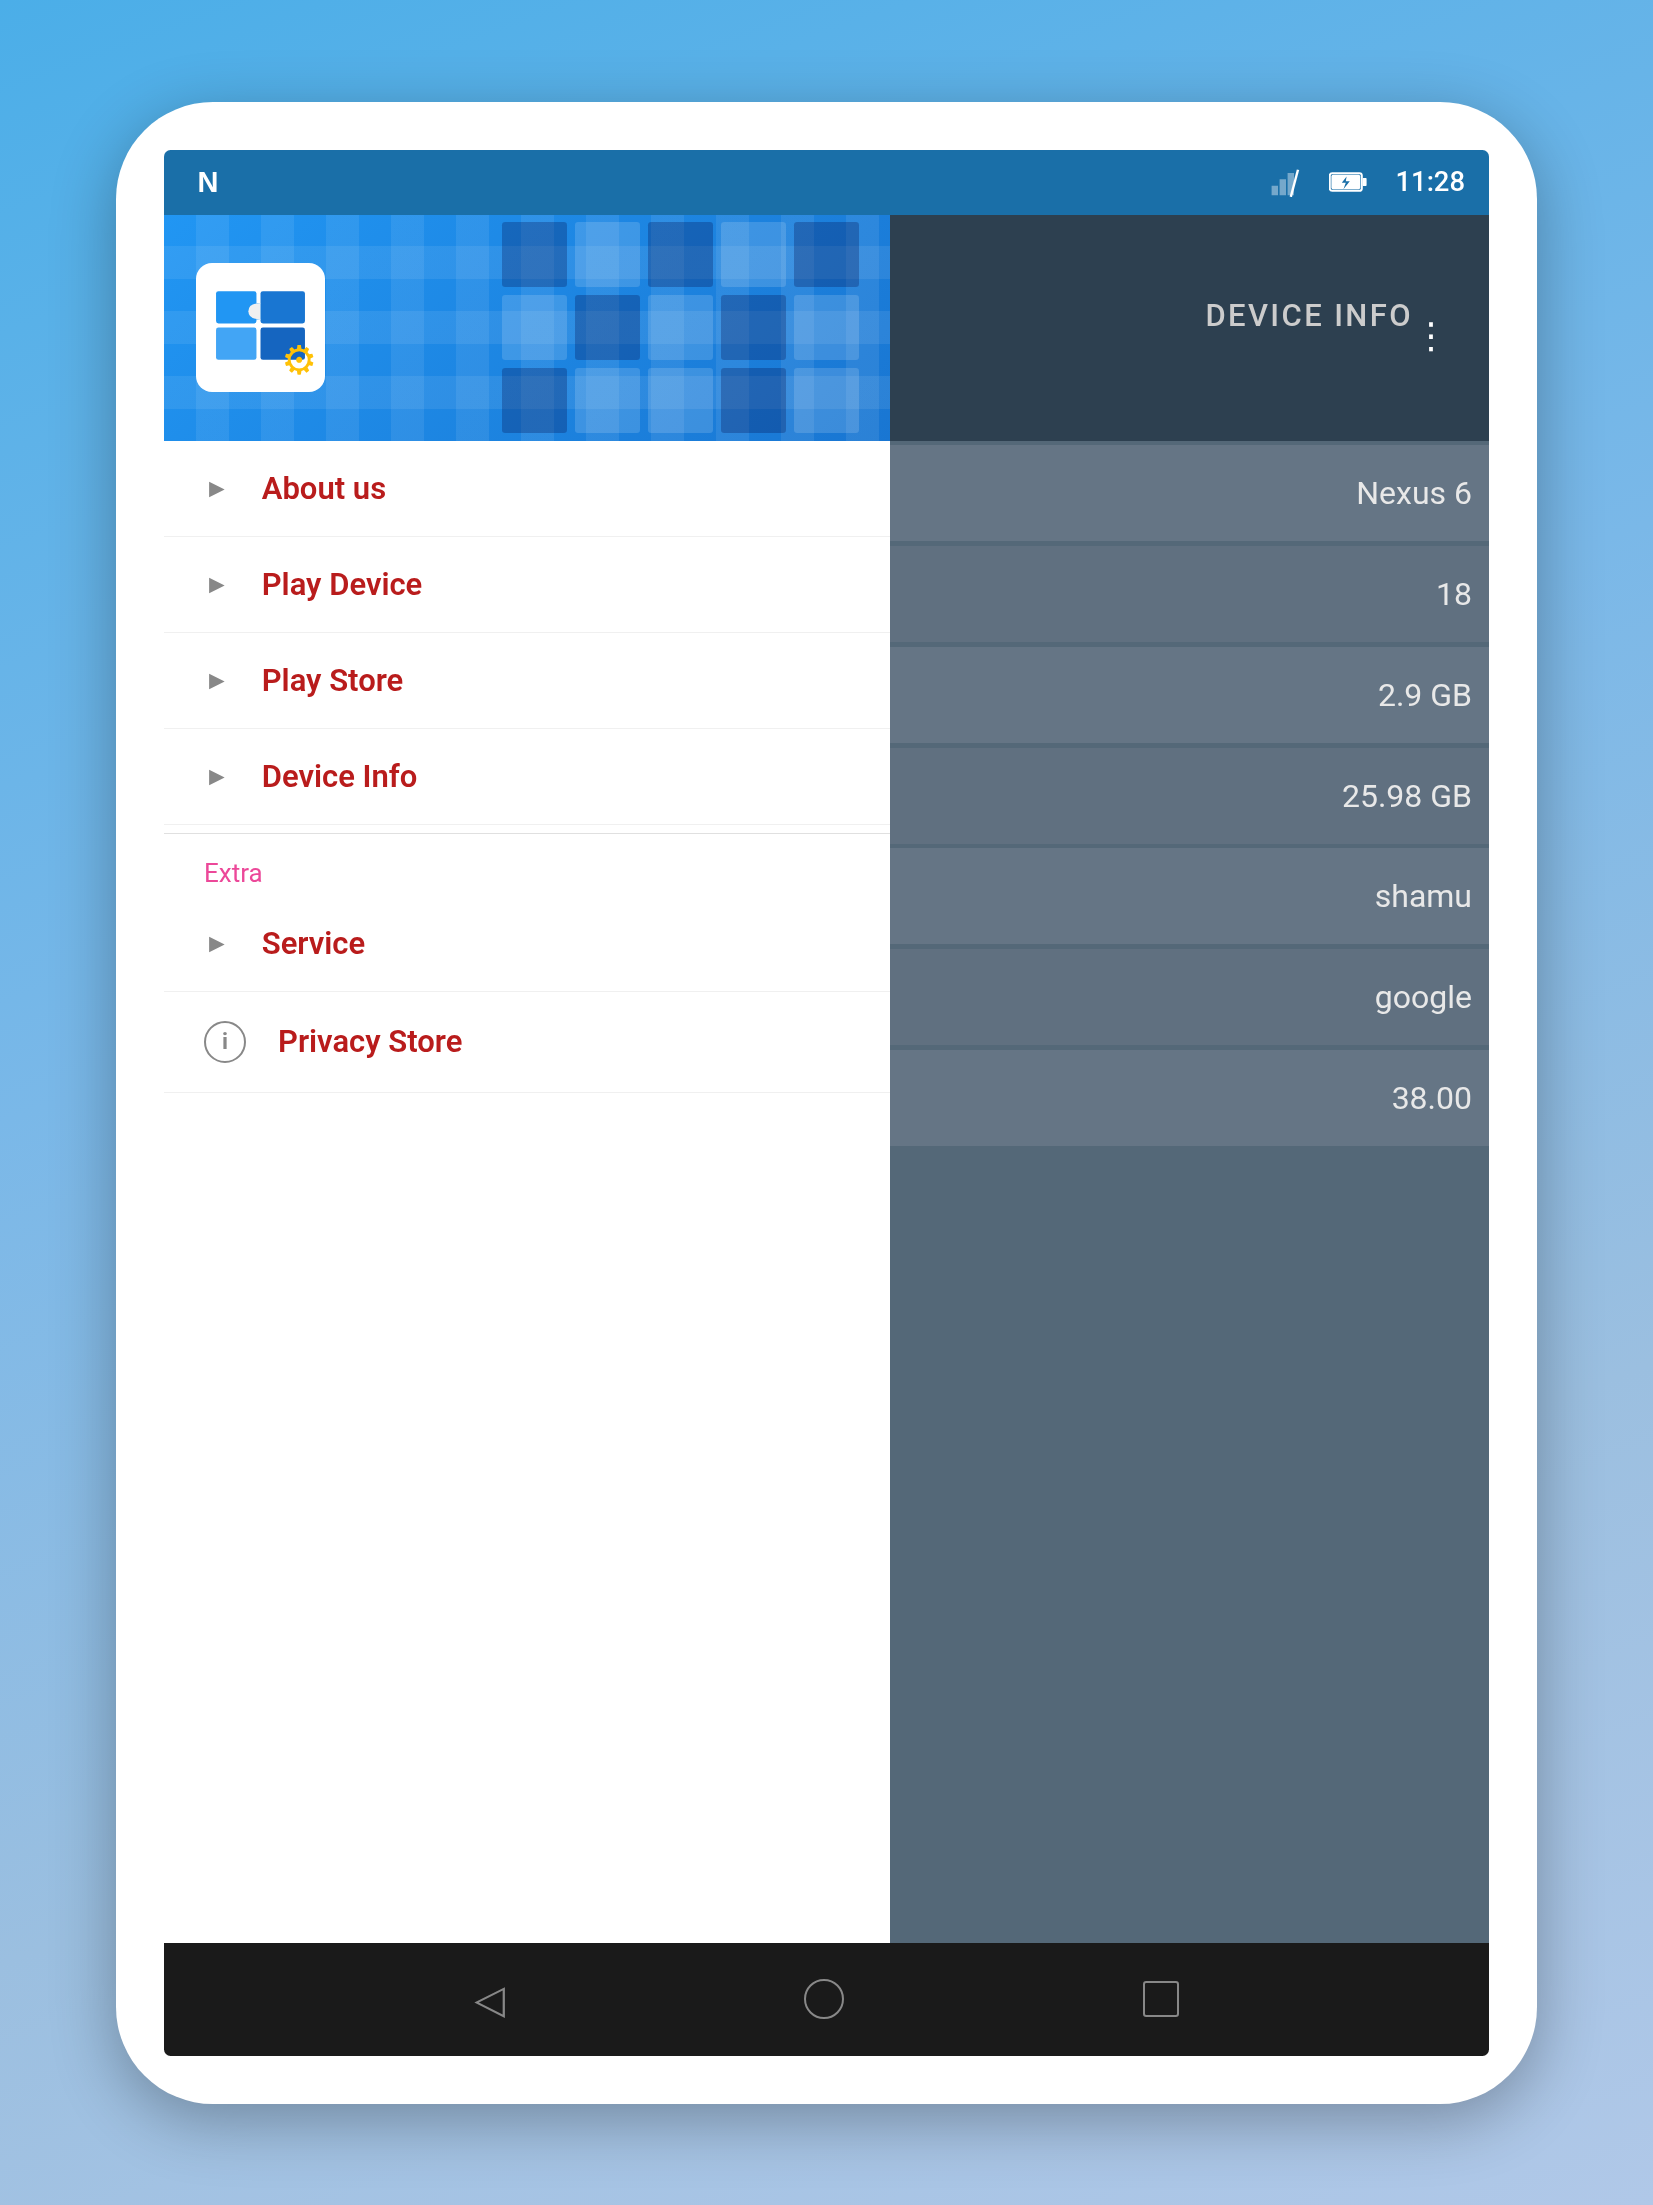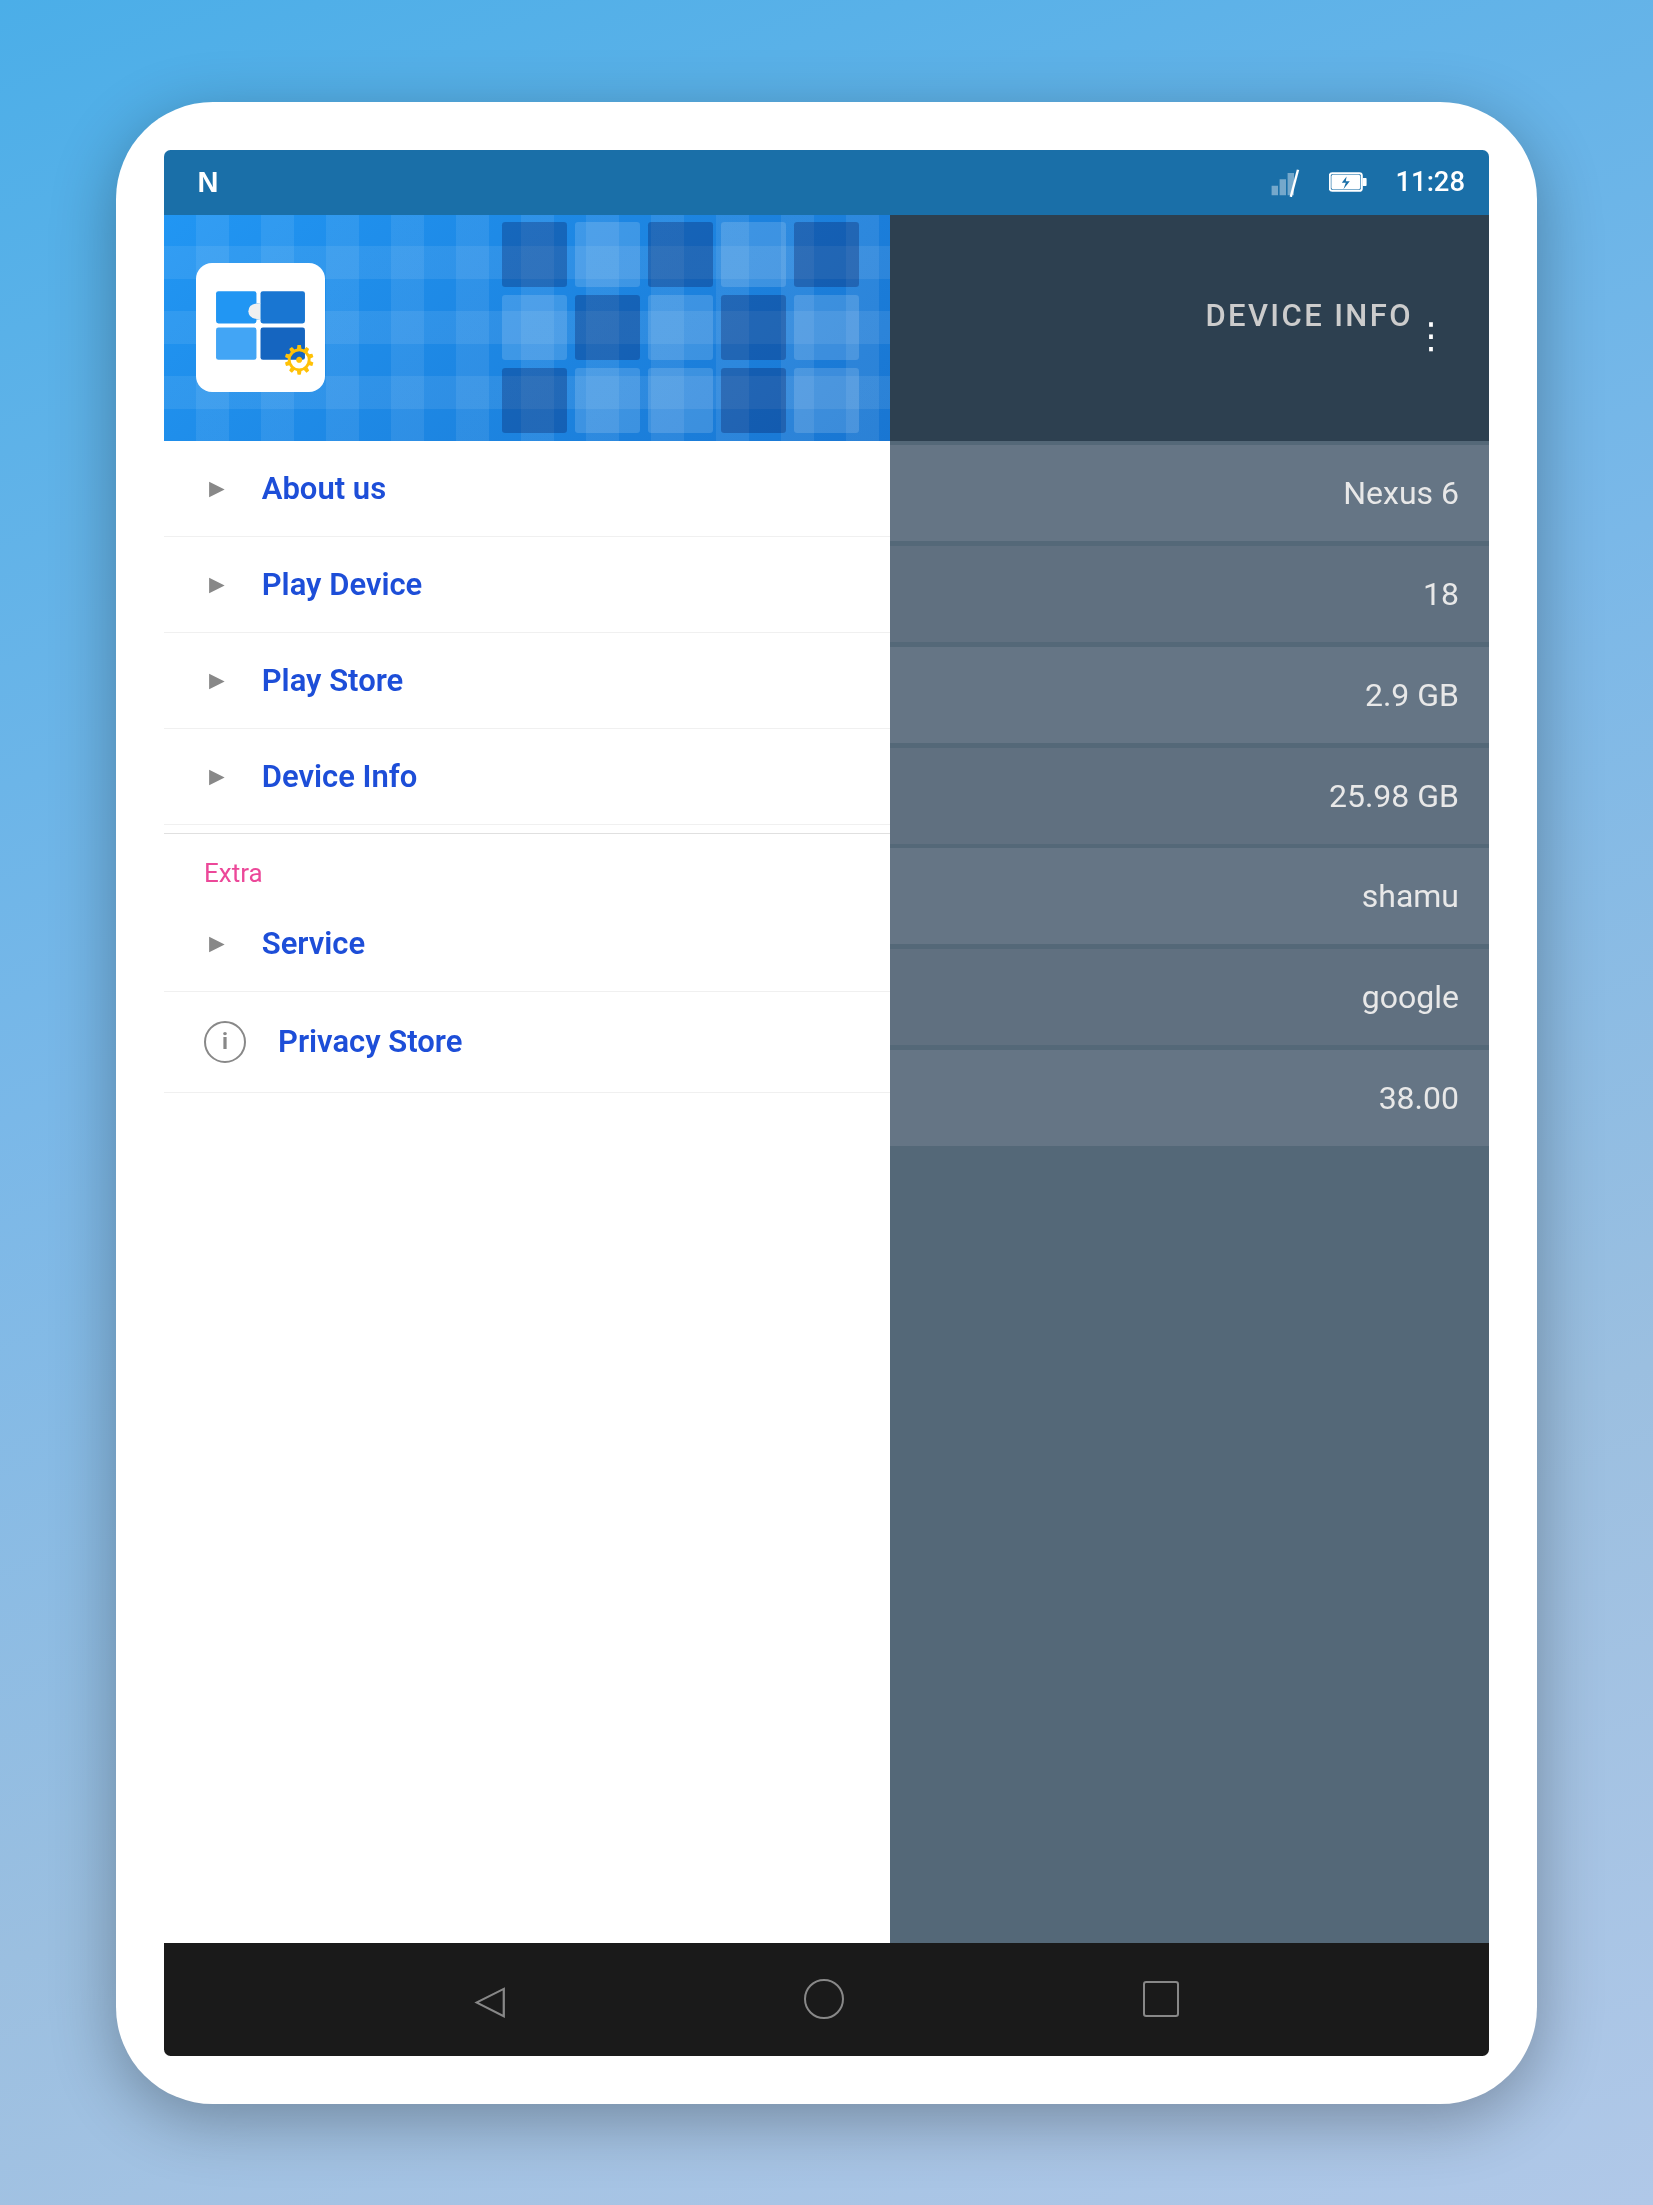--- a/index.html
+++ b/index.html
@@ -197,21 +197,21 @@
       justify-content: center;
       color: #888;
       font-size: 22.6px;
       font-weight: bold;
       flex-shrink: 0;
     }
 
     .menu-label {
       font-size: 31px;
       font-weight: 600;
-      color: #1d4ed8;
+      color: #b91c1c;
     }
 
     .section-divider {
       border-top: 0.8px solid #e0e0e0;
       margin-top: 8px;
     }
 
     .section-label {
       padding: 24px 40px 8px;
       font-size: 26px;
@@ -256,21 +256,21 @@
     }
 
     .device-info-list {
       flex: 1;
       overflow-y: auto;
     }
 
     .info-item {
       background: #607080;
       margin: 4.8px 0;
-      padding: 29px 30px;
+      padding: 29px 17px;
       display: flex;
       align-items: center;
       justify-content: flex-end;
       text-align: right;
     }
 
     .info-item:nth-child(odd) {
       background: #657585;
     }
 

